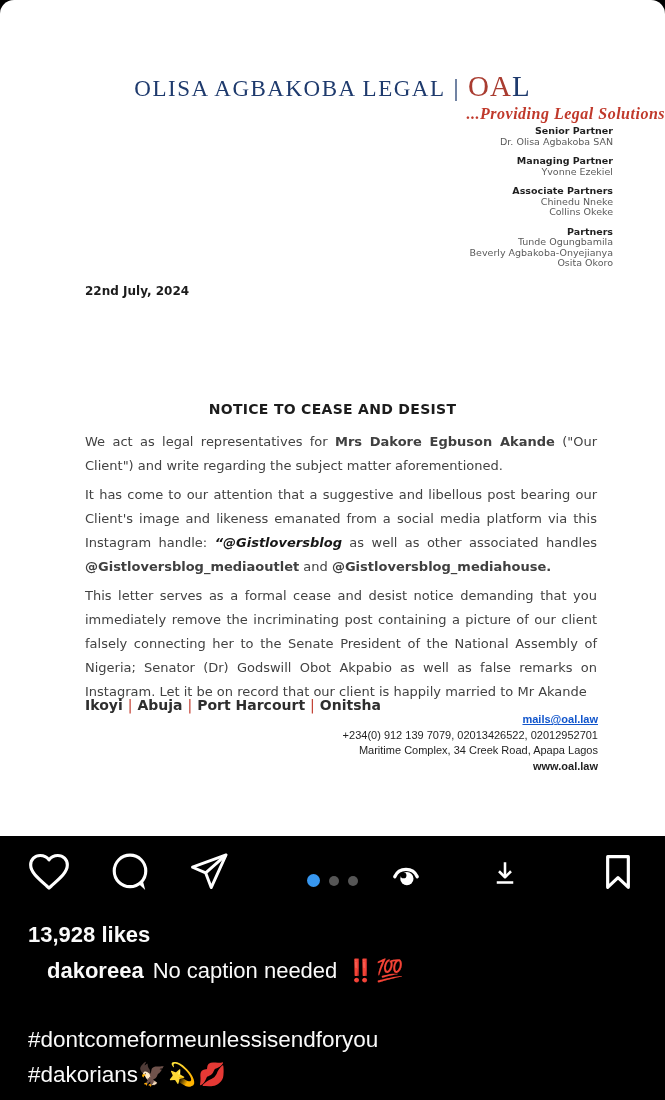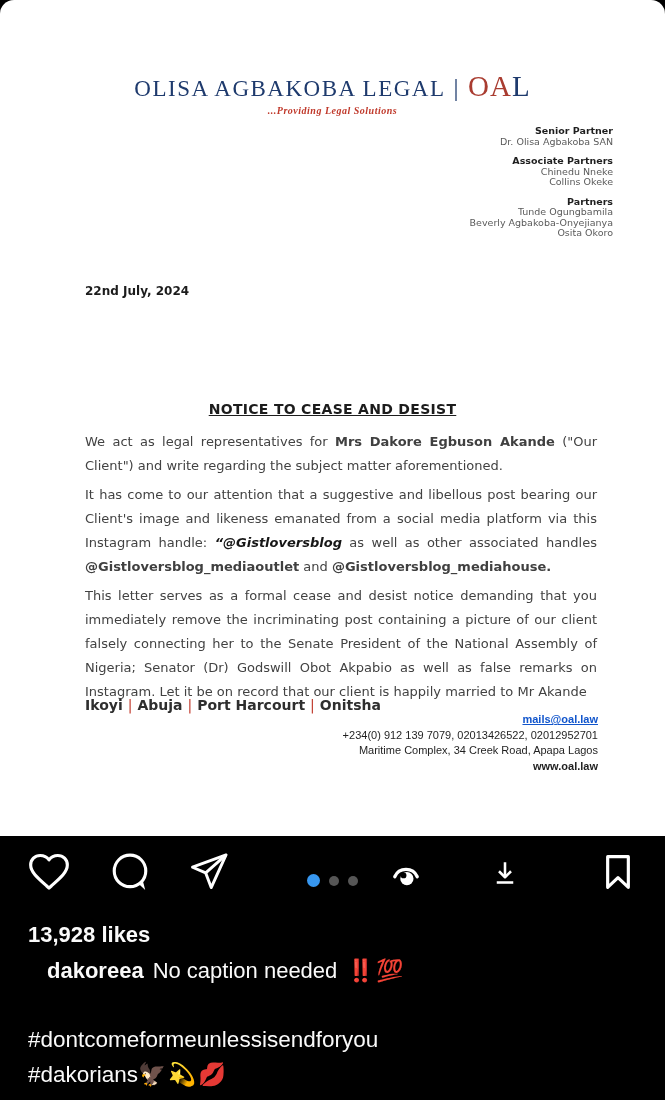--- a/index.html
+++ b/index.html
@@ -9,33 +9,33 @@
   .letter { position:absolute; top:0; left:0; width:665px; height:836px; background:#ffffff;
             font-family:"DejaVu Sans",sans-serif; color:#3d3d3d; }
 
   .letterhead { position:absolute; top:70px; left:0; width:100%; text-align:center;
                 font-family:"Liberation Serif","DejaVu Serif",serif; }
   .lh-line { font-size:23px; color:#1e3a6d; letter-spacing:1.5px; white-space:nowrap; }
   .lh-sep { color:#1e3a6d; font-weight:normal; padding:0 8px; font-size:25px; }
   .lh-logo { font-size:29px; letter-spacing:1px; }
   .lh-logo .red { color:#a93c30; }
   .lh-logo .navy { color:#1e3a6d; }
-  .lh-tagline { margin-top:2px; font-size:10px; font-style:italic; font-weight:bold;
-                color:#c0392b; letter-spacing:0.5px; }
+  .lh-tagline { margin-top:2px; font-size:16px; font-style:italic; font-weight:bold;
+                color:#c0392b; letter-spacing:0.5px;text-align:right; }
 
   .partners { position:absolute; top:126px; right:52px; text-align:right;
               font-size:9.5px; line-height:10.5px; color:#5a5a5a; }
   .pgroup { margin-bottom:9px; }
   .ptitle { font-weight:bold; color:#1f1f1f; }
 
   .date { position:absolute; top:284px; left:85px; font-size:12px; font-weight:bold; color:#1c1c1c; }
 
   .notice-title { position:absolute; top:401px; left:0; width:100%; text-align:center;
                   font-size:14px; font-weight:bold; color:#1c1c1c; }
-  .notice-title span { text-decoration:underline; letter-spacing:0.3px; }
+  .notice-title span { letter-spacing:0.3px; }
 
   .body-text { position:absolute; top:430px; left:85px; width:512px;
                font-size:13px; line-height:24px; text-align:justify; color:#424242; }
   .body-text p { margin:0 0 5px 0; }
   .body-text b { color:#404040; }
   .body-text .bi { font-weight:bold; font-style:italic; color:#161616; }
 
   .offices { position:absolute; top:697px; left:85px; font-size:14px; font-weight:bold;
              color:#2e2e2e; font-family:"DejaVu Sans",sans-serif; }
   .offices .pipe { color:#c0392b; font-weight:normal; padding:0 5px; }
@@ -78,20 +78,24 @@
       <div class="lh-line">
         <span>OLISA AGBAKOBA LEGAL</span><span class="lh-sep">|</span><span class="lh-logo"><span class="red">O</span><span class="red">A</span><span class="navy">L</span></span>
       </div>
       <div class="lh-tagline">...Providing Legal Solutions</div>
     </div>
 
     <div class="partners">
       <div class="pgroup">
         <div class="ptitle">Senior Partner</div>
         <div>Dr. Olisa Agbakoba SAN</div>
+      </div>
+      <div class="pgroup">
+        <div class="ptitle">Managing Partner</div>
+        <div>Yvonne Ezekiel</div>
       </div>
       <div class="pgroup">
         <div class="ptitle">Associate Partners</div>
         <div>Chinedu Nneke</div>
         <div>Collins Okeke</div>
       </div>
       <div class="pgroup">
         <div class="ptitle">Partners</div>
         <div>Tunde Ogungbamila</div>
         <div>Beverly Agbakoba-Onyejianya</div>

